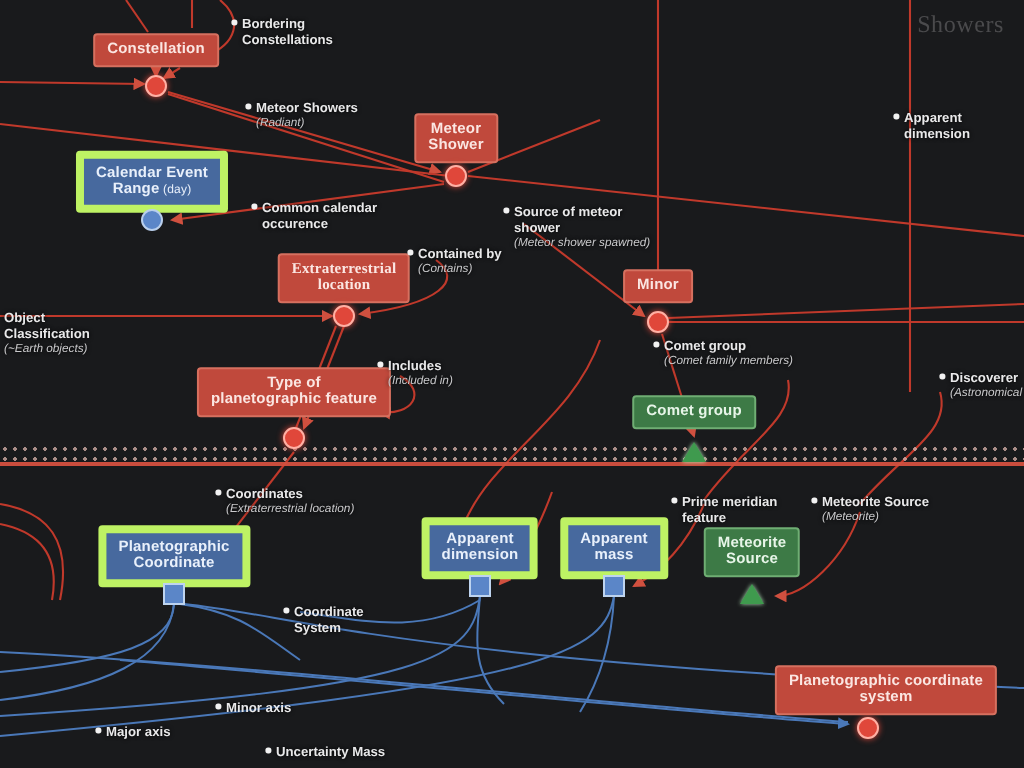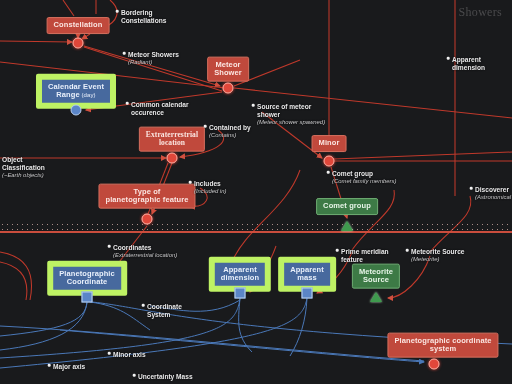--- a/index.html
+++ b/index.html
@@ -10,21 +10,21 @@
   }
   #stage{position:absolute;inset:0;width:512px;height:384px;}
   svg.edges{position:absolute;left:0;top:0;width:512px;height:384px;}
 
   
   .node{position:absolute;transform:translate(-50%,-50%);text-align:center;
         line-height:1.05;white-space:nowrap;pointer-events:auto;}
   .box{display:inline-block;padding:3px 6px 4px 6px;border-radius:2px;
        font-size:7.5px;font-weight:bold;color:#fff;letter-spacing:.1px;}
   .box.red{background:#c0493c;border:1px solid #d6705f;color:#fbe6e2;}
-  .box.blue{background:#47699e;border:6px solid #bef264;color:#e9f0fb;}
+  .box.blue{background:#47699e;border:4px solid #bef264;color:#e9f0fb;}
   .box.green{background:#3d7a46;border:1px solid #6fae73;color:#e7f5e8;}
   .box .sub{font-weight:normal;font-size:6px;}
 
   
   .anchor{position:absolute;transform:translate(-50%,-50%);}
   .anchor.circle{width:9px;height:9px;border-radius:50%;
       background:#e0473a;border:1.5px solid #ffb0a4;box-shadow:0 0 3px #e0473a;}
   .anchor.square{width:9px;height:9px;background:#5b86c8;
       border:1.5px solid #bed4ef;}
   .anchor.dot{width:9px;height:9px;border-radius:50%;

